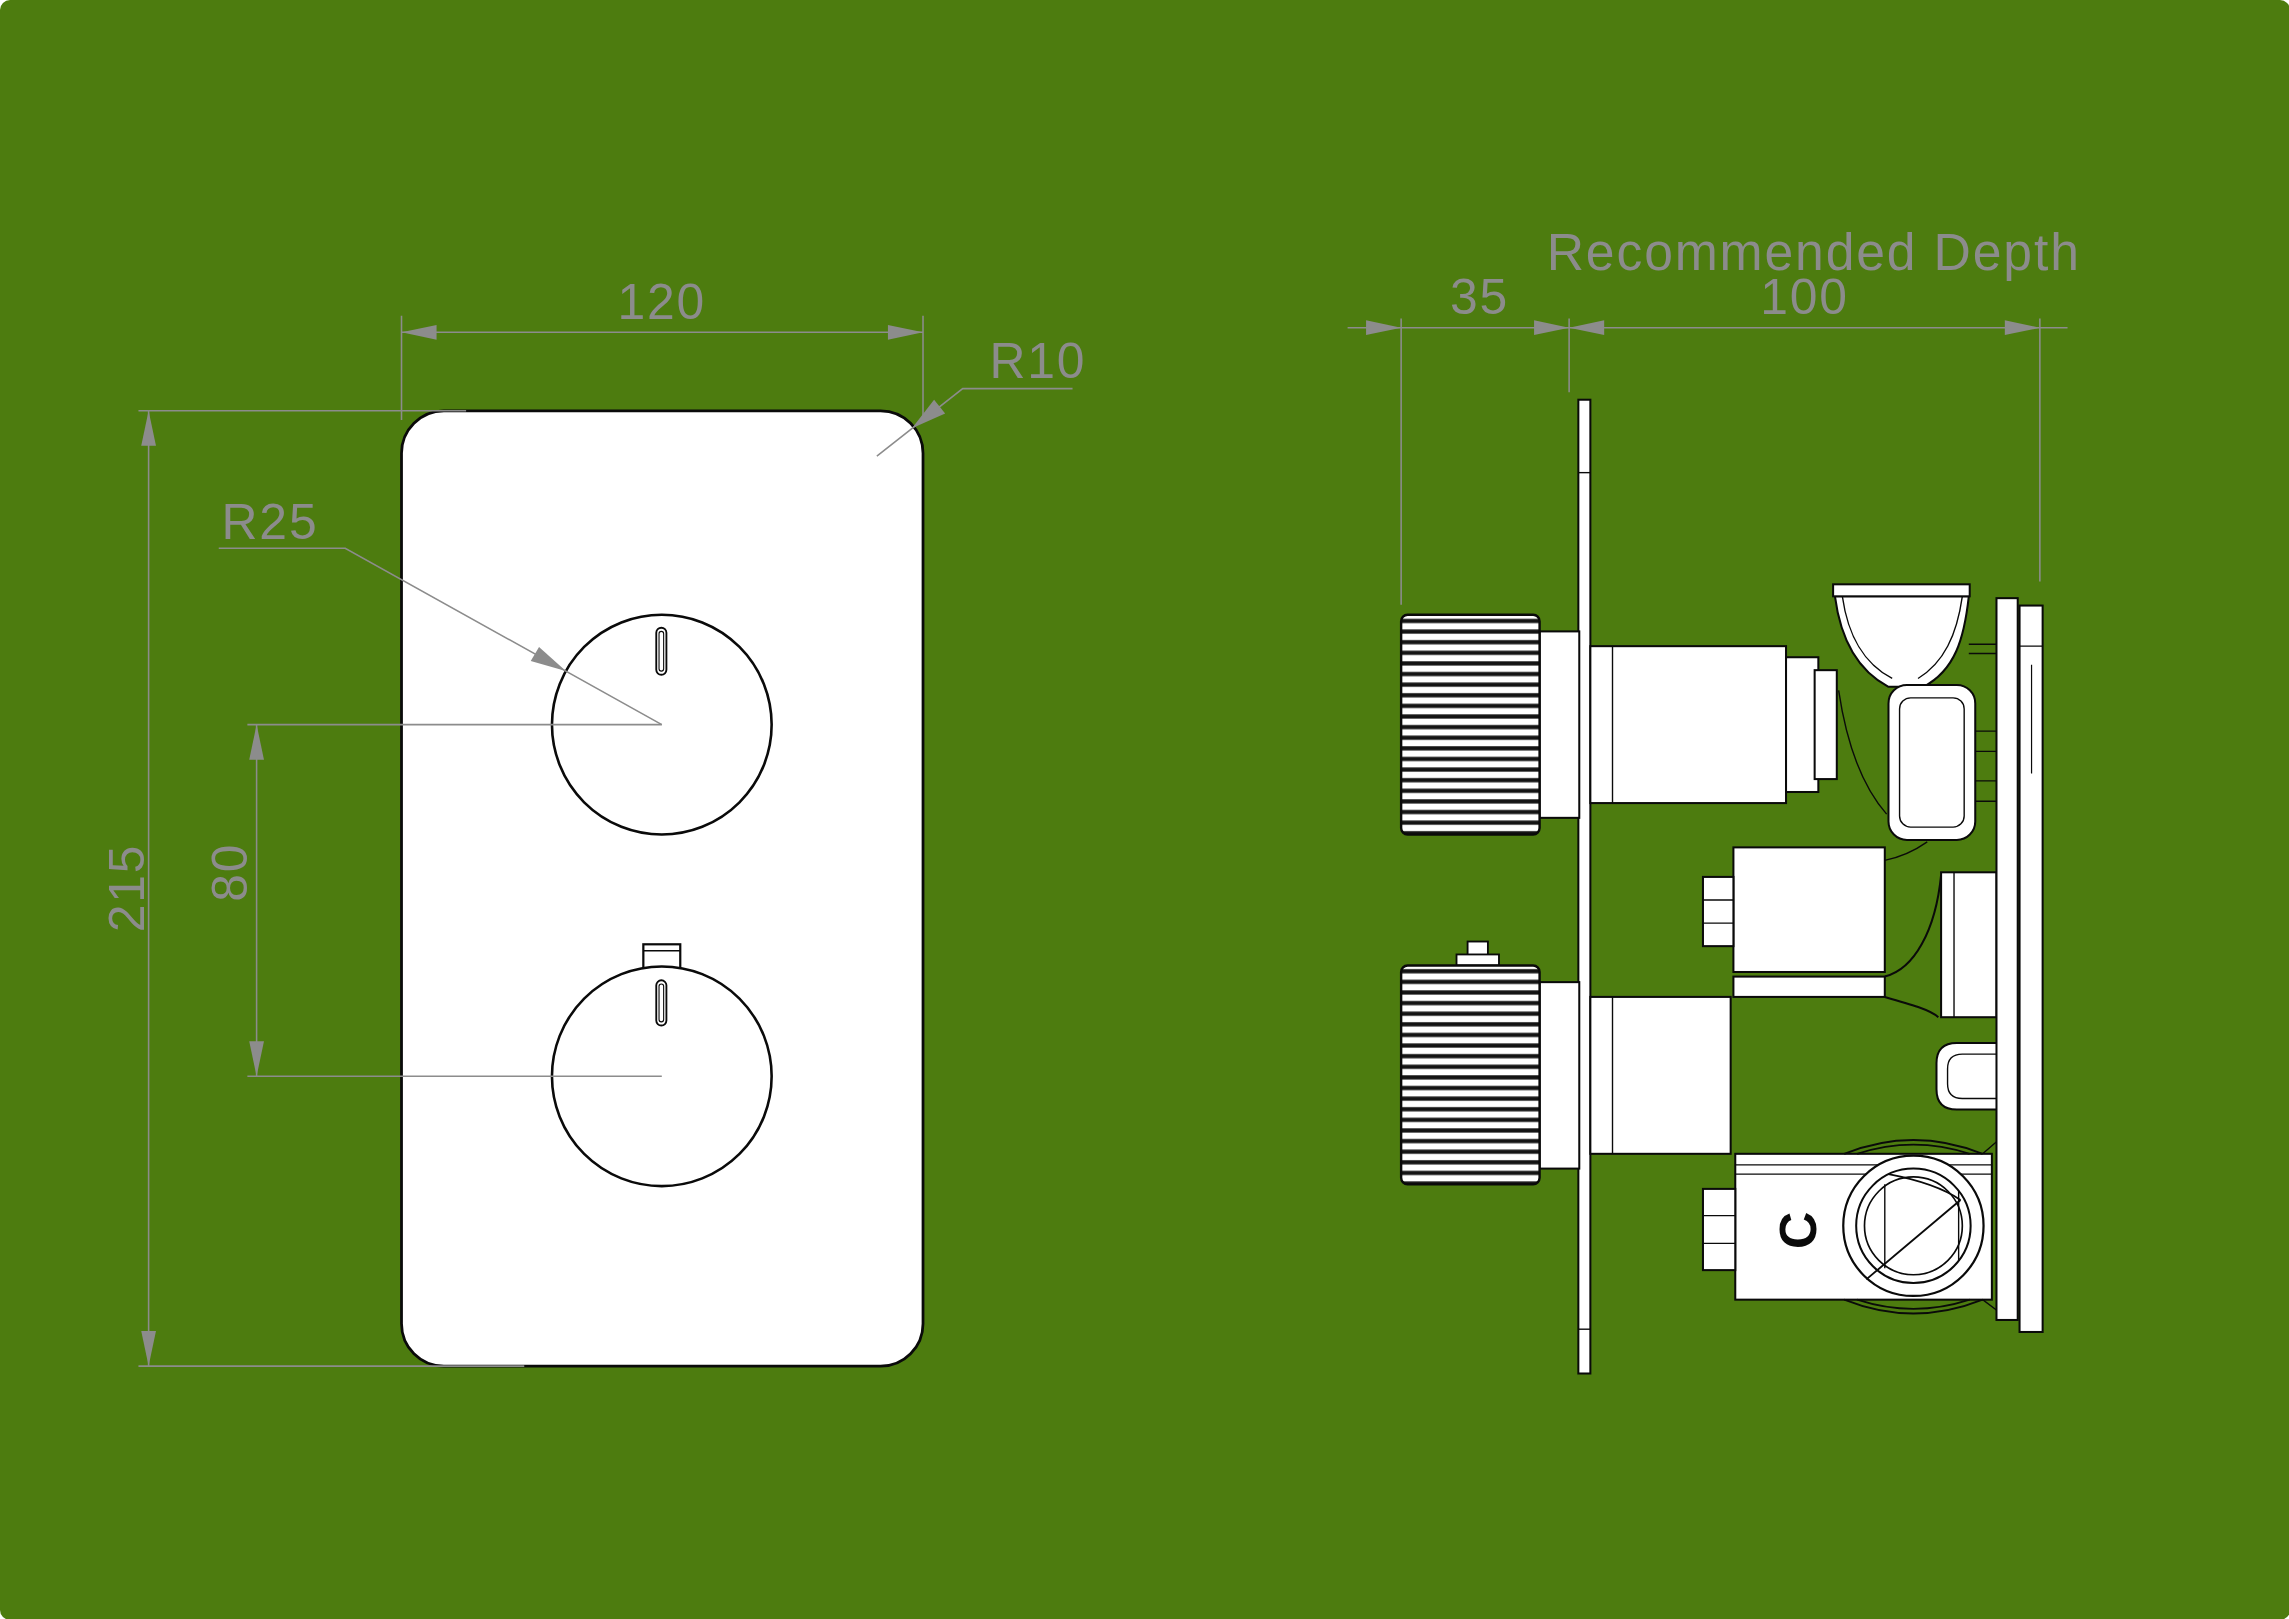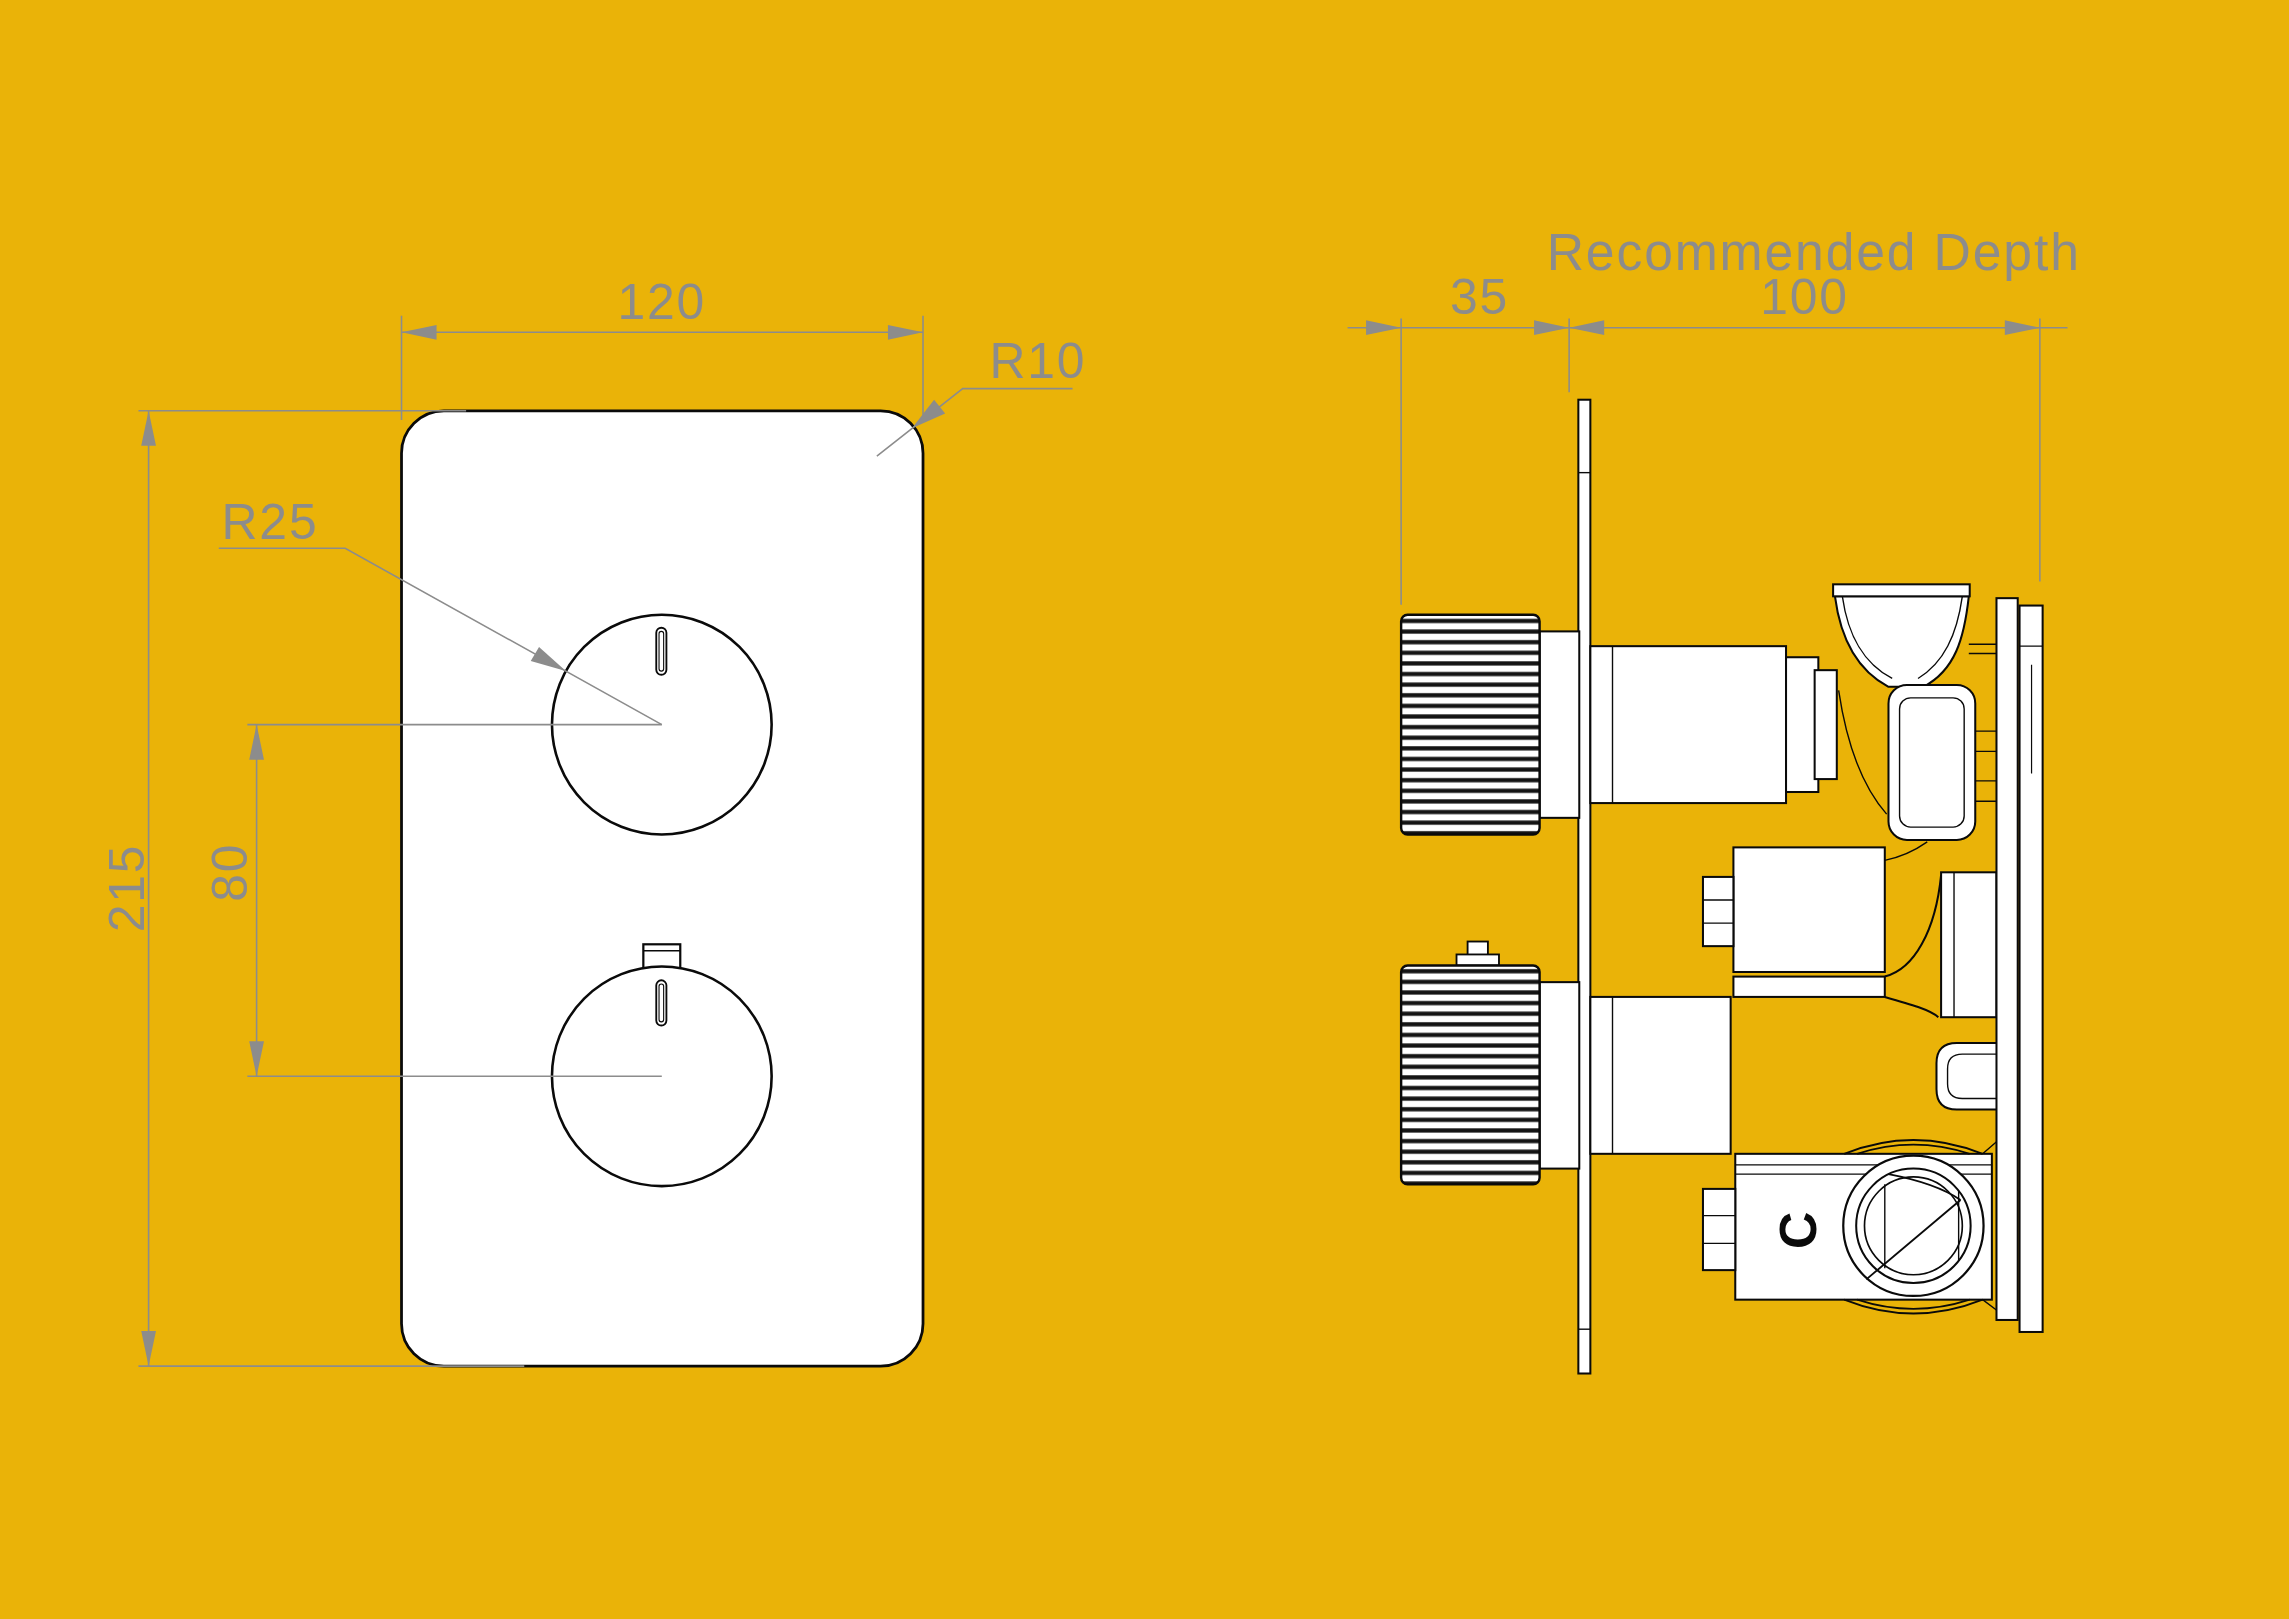--- a/index.html
+++ b/index.html
@@ -1,17 +1,17 @@
 <!DOCTYPE html>
 <html style="font-size:14.8px"><head>
 <meta charset="utf-8">
 <style>
   html,body{margin:0;padding:0;background:#fff;}
-  .canvas{position:relative;width:2290px;height:1620px;background:#eab308;overflow:hidden;
-          font-family:"Liberation Sans",sans-serif;}
+  .canvas{position:relative;width:2290px;height:1620px;background:#4d7c0f;overflow:hidden;
+          font-family:"Liberation Sans",sans-serif;border-radius:10px;}
   svg{position:absolute;left:0;top:0;}
   text{font-family:"Liberation Sans",sans-serif;letter-spacing:2px;}
   .dimtxt{fill:#8c8c8c;font-size:54px;}
   .hdrtxt{fill:#8c8c8c;font-size:56px;}
   .marktxt{fill:#0a0a0a;font-size:56px;font-weight:bold;letter-spacing:0;}
 </style>
 </head>
 <body>
 
 <div class="canvas">

